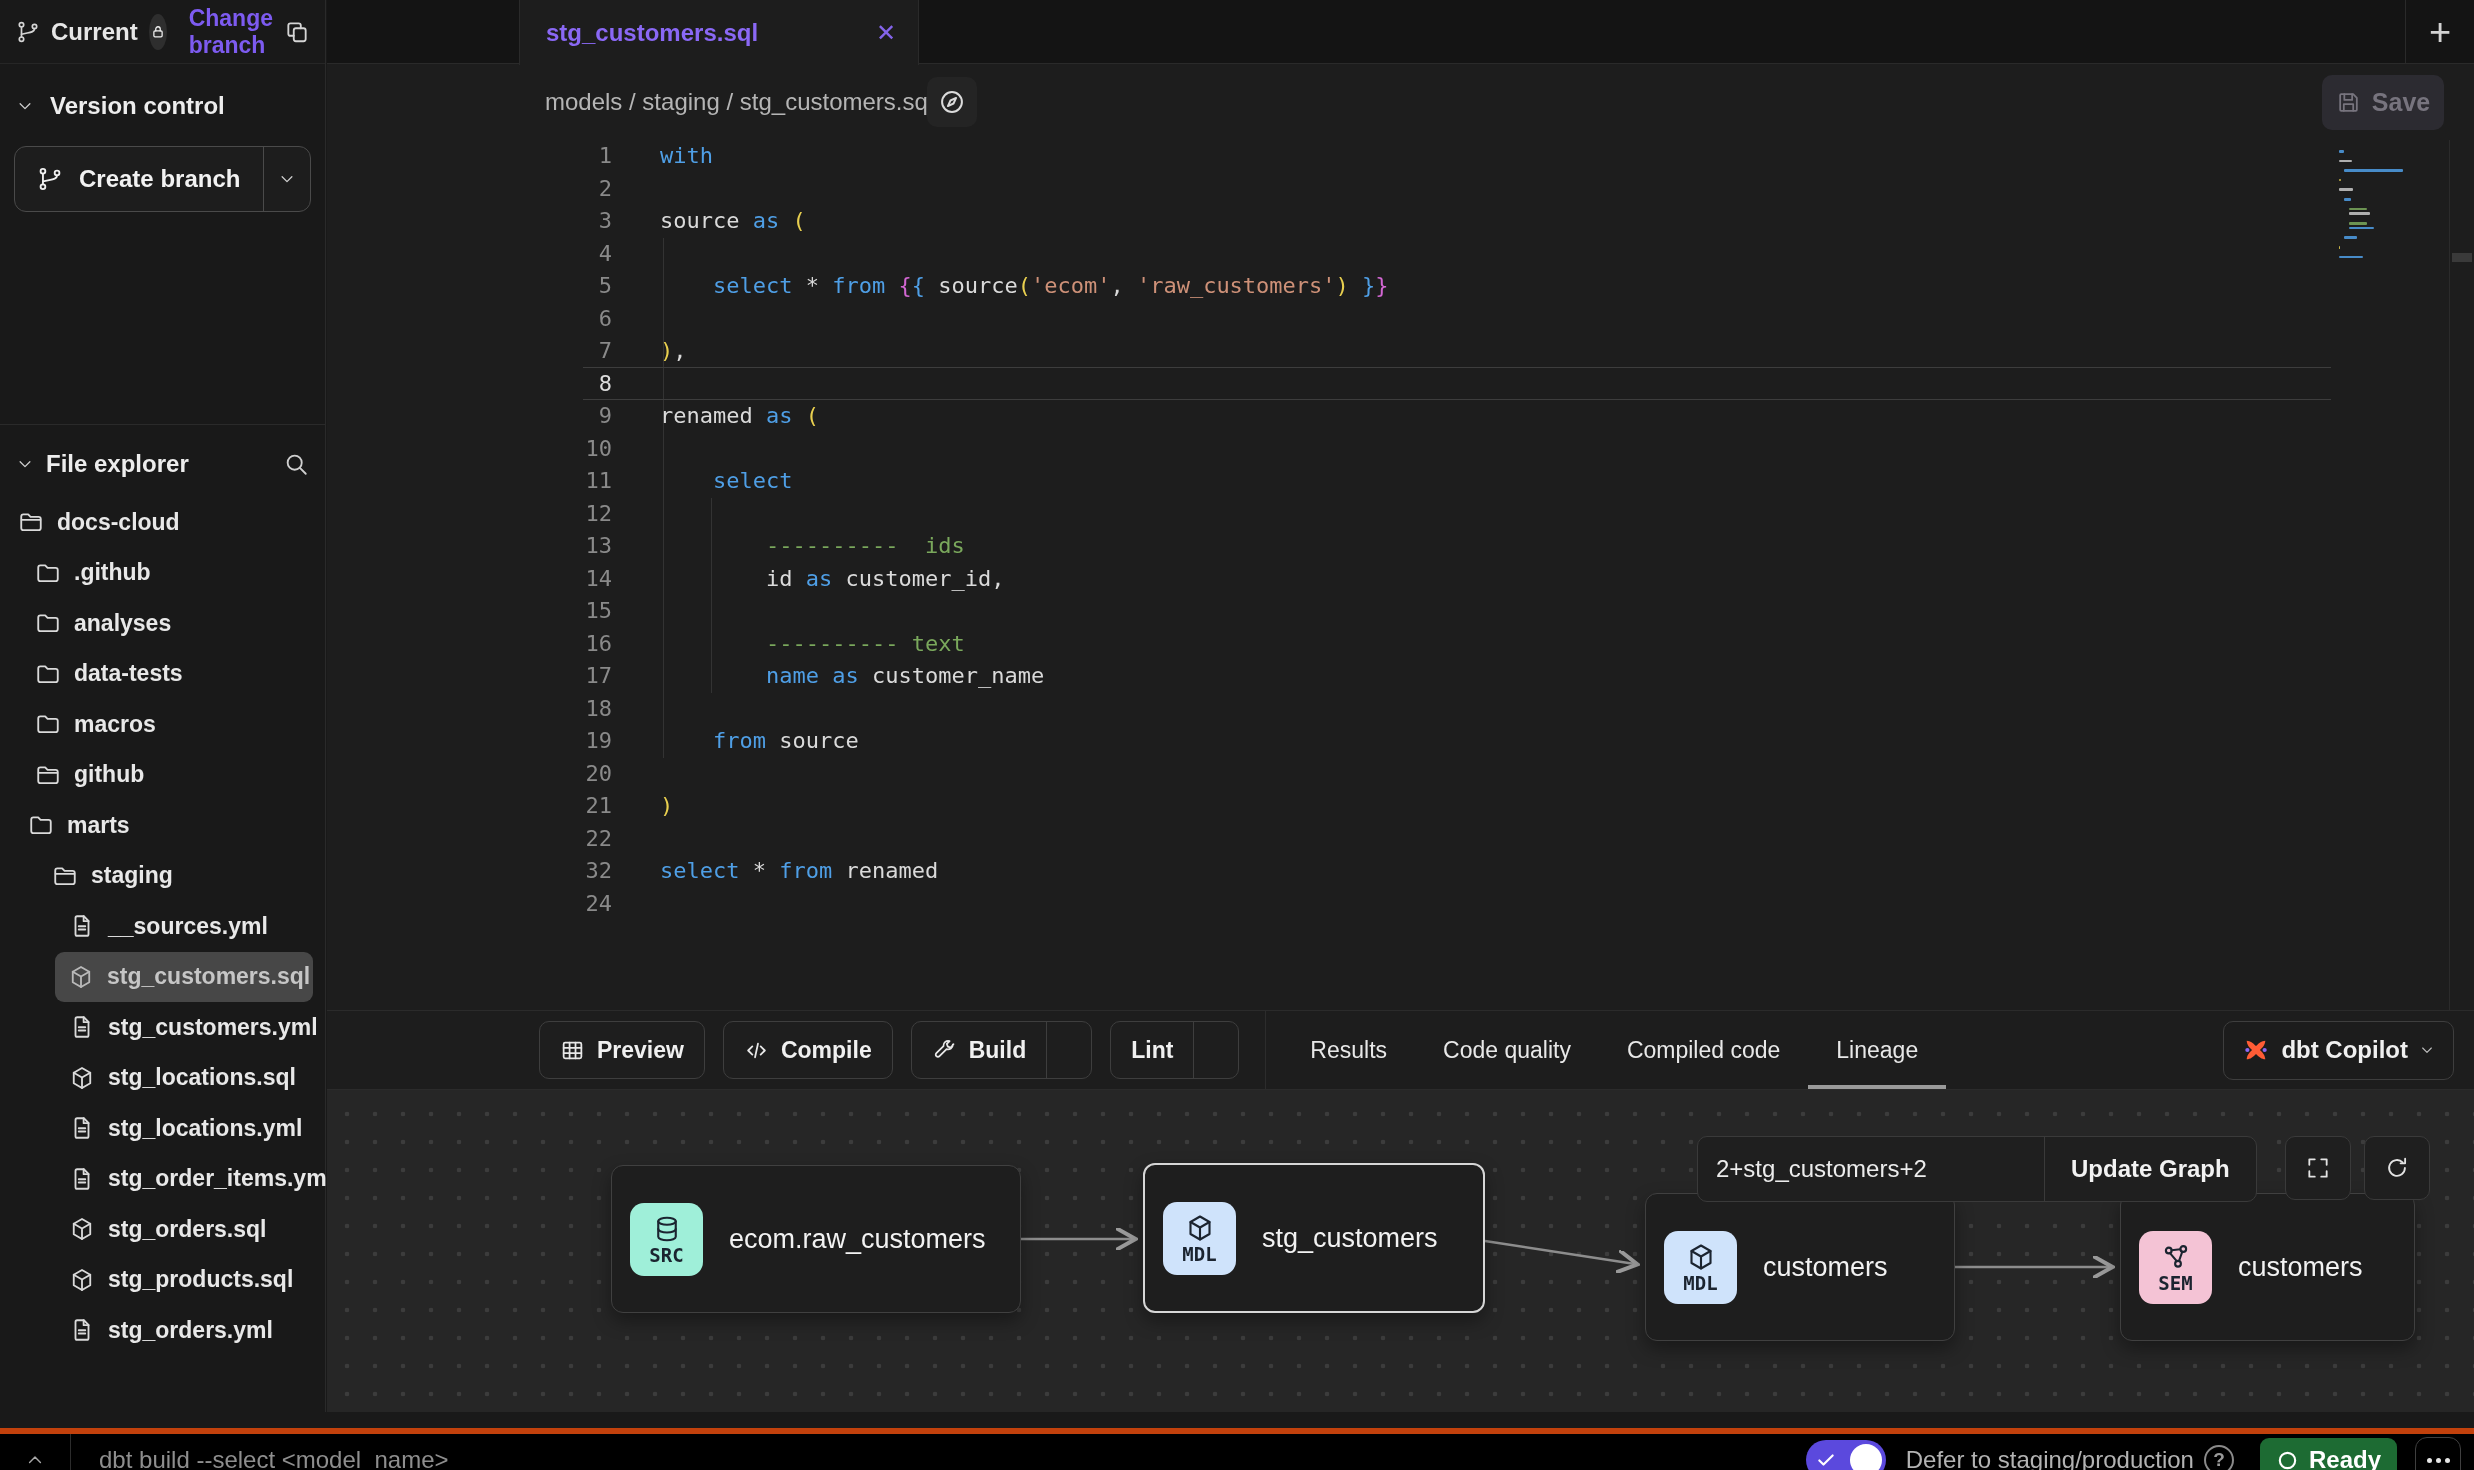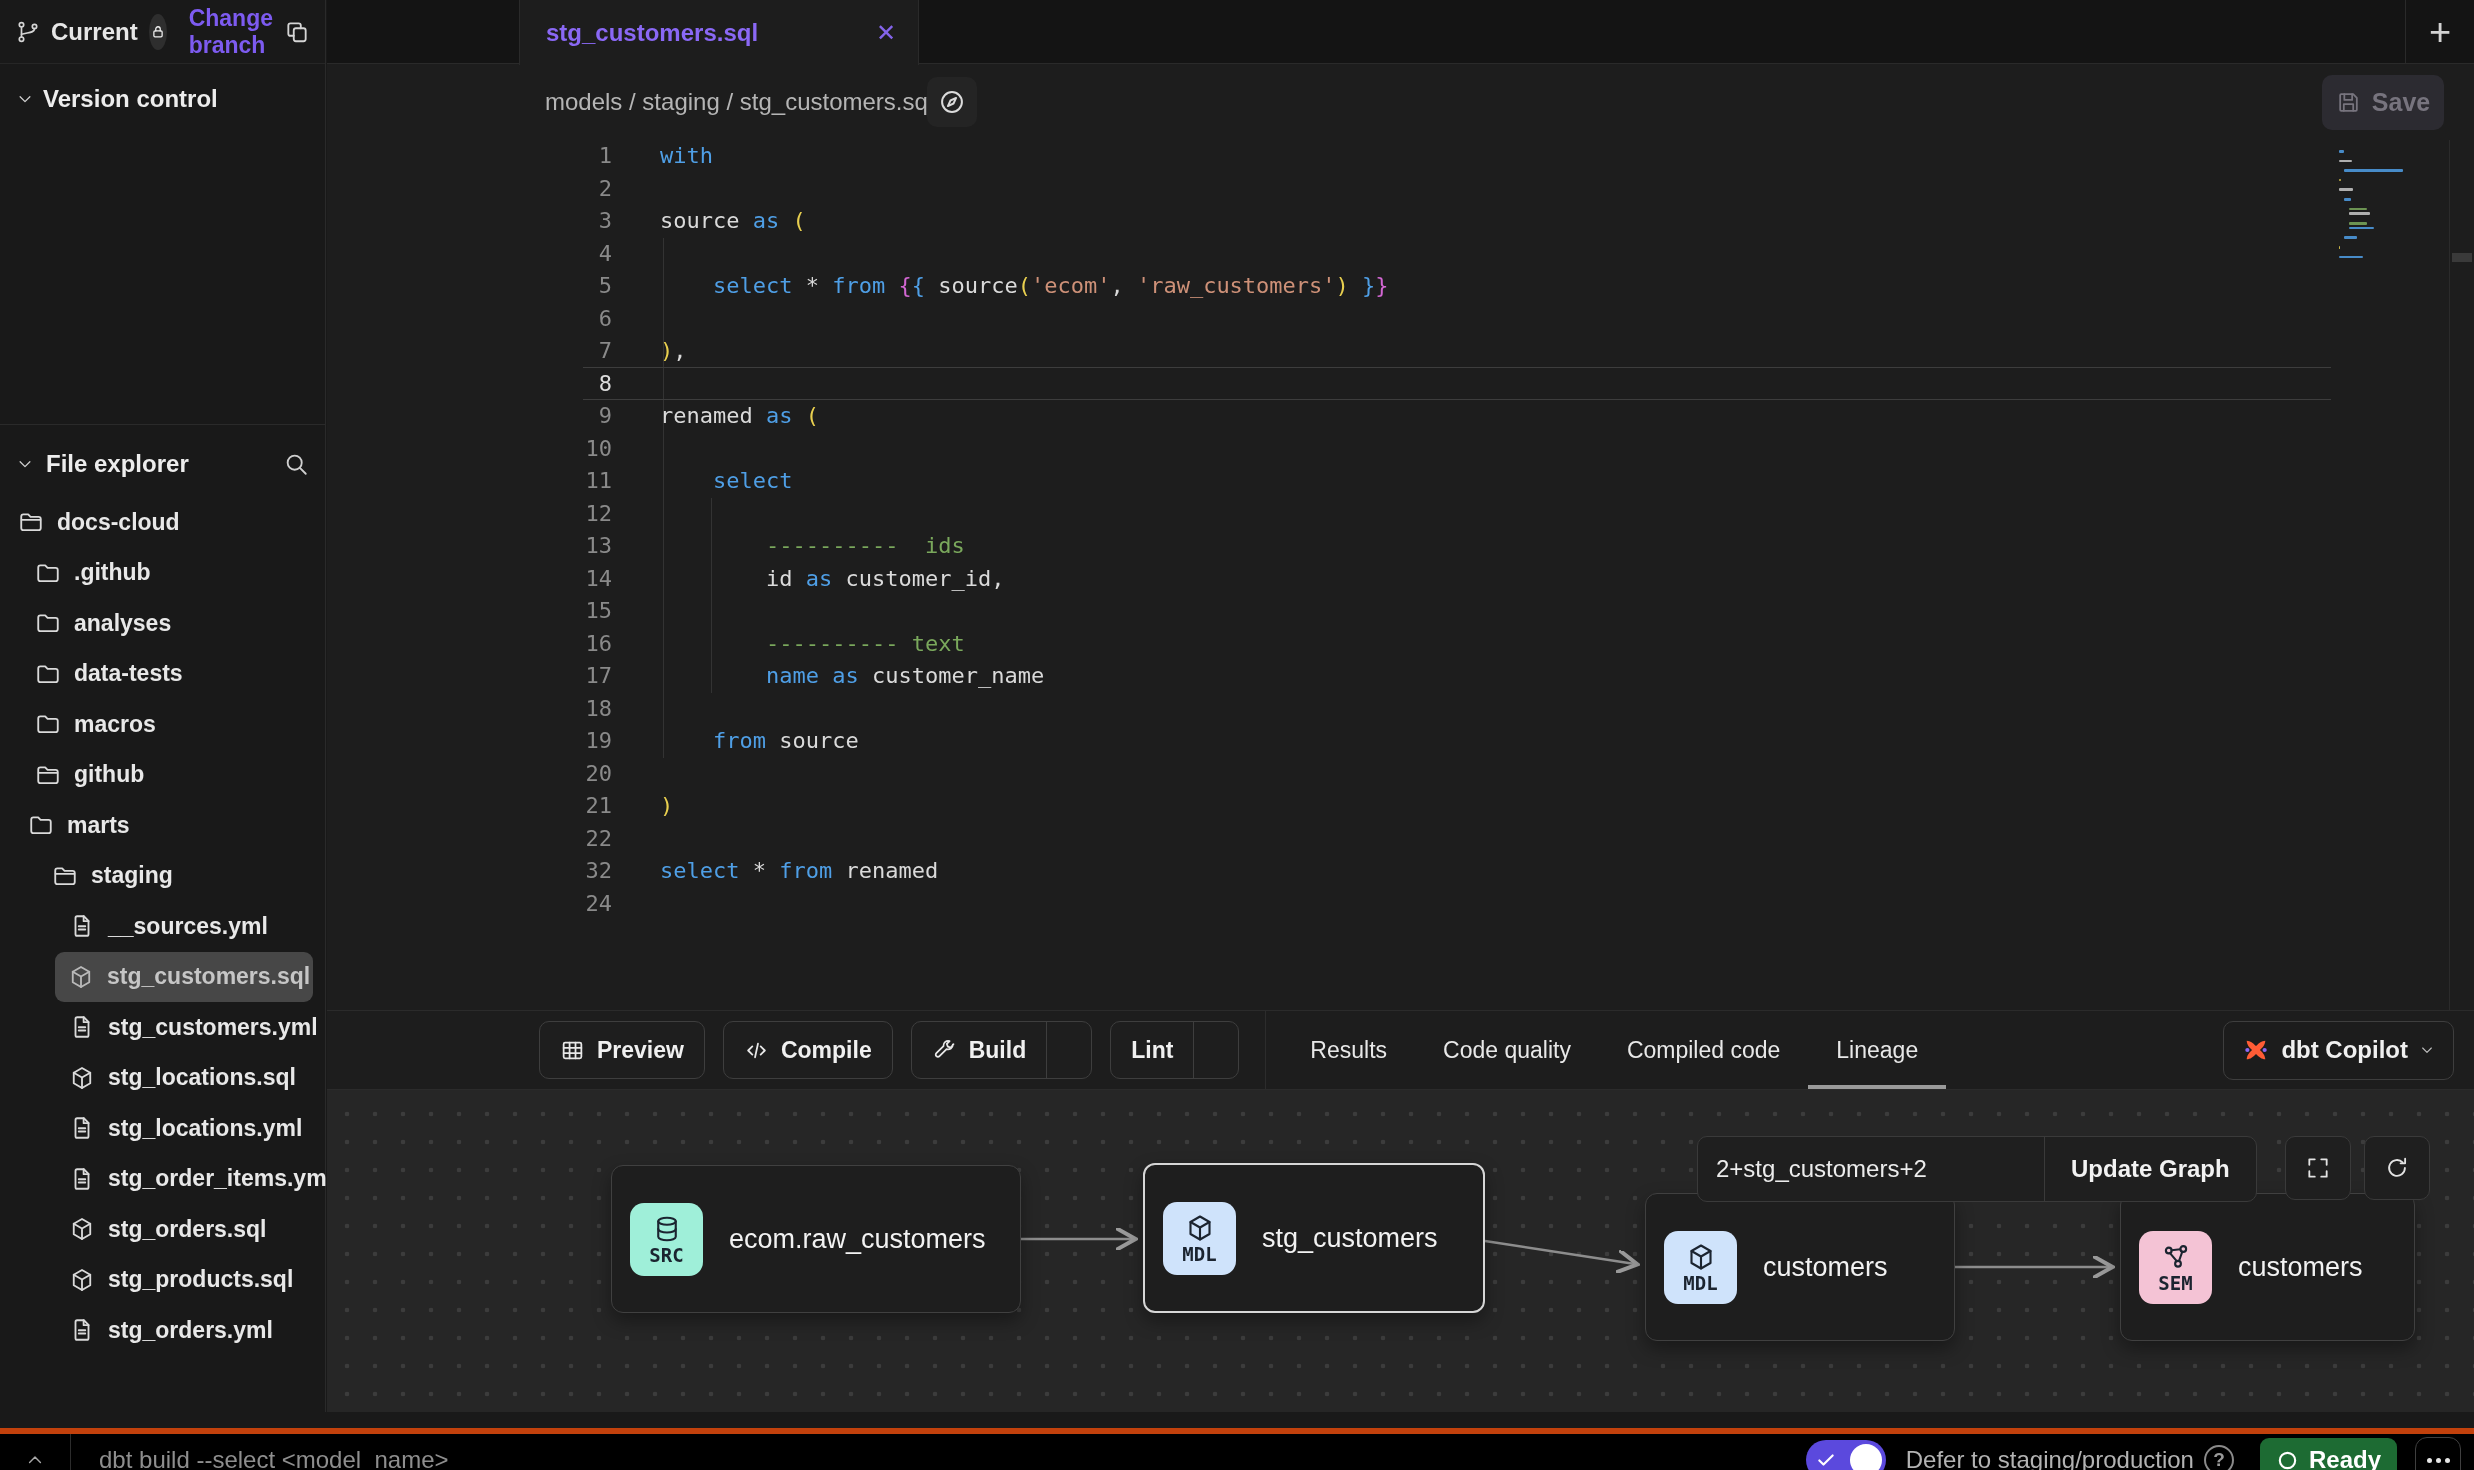--- a/index.html
+++ b/index.html
@@ -16,21 +16,21 @@
   .bh-branch-icon{width:24px;height:24px;color:#d5d5d5;}
   .bh-current{font-size:24px;font-weight:600;color:#e6e6e6;}
   .lock-chip{width:36px;height:36px;border-radius:50%;background:#2e2e2e;display:flex;
     align-items:center;justify-content:center;}
   .lock-chip .icon{width:18px;height:18px;color:#efefef;}
   .bh-spacer{flex:1;}
   .bh-change{font-size:23px;font-weight:700;color:#7d5bf0;cursor:pointer;}
   .bh-copy{width:26px;height:26px;color:#d5d5d5;}
 
   .vc-section{position:absolute;top:64px;left:0;right:0;height:360px;}
-  .sec-title-row{display:flex;align-items:center;gap:9px;padding:0 16px;height:40px;margin-top:15px;}
+  .sec-title-row{display:flex;align-items:center;gap:16px;padding:0 16px;height:40px;margin-top:22px;}
   .sec-chevron{width:18px;height:18px;color:#cfcfcf;}
   .sec-title{font-size:24px;font-weight:700;color:#ededed;}
   .create-branch{margin:20px 14px 0 14px;height:64px;border:1px solid #4a4a4a;border-radius:12px;
     background:#1d1d1d;display:flex;align-items:stretch;overflow:hidden;}
   .cb-main{flex:1;display:flex;align-items:center;gap:16px;padding:0 8px 0 22px;cursor:pointer;}
   .cb-icon{width:26px;height:26px;color:#f0f0f0;}
   .cb-label{font-size:24px;font-weight:700;color:#f2f2f2;}
   .cb-split{width:46px;border-left:1px solid #4a4a4a;display:flex;align-items:center;
     justify-content:center;cursor:pointer;}
   .cb-split .icon{width:18px;height:18px;color:#cfcfcf;}
@@ -203,20 +203,41 @@
 
     <div class="vc-section">
       <div class="sec-title-row">
         <span class="icon sec-chevron">
             <svg xmlns="http://www.w3.org/2000/svg" viewBox="0 0 24 24" fill="none" stroke="currentColor" stroke-width="1.7" stroke-linecap="round" stroke-linejoin="round">
               <path d="M5.5 9l6.5 6.5L18.5 9"></path>
             </svg>
           </span>
         <span class="sec-title">Version control</span>
       </div>
+      <div class="create-branch">
+        <div class="cb-main">
+          <span class="icon cb-icon">
+              <svg xmlns="http://www.w3.org/2000/svg" viewBox="0 0 24 24" fill="none" stroke="currentColor" stroke-width="1.7" stroke-linecap="round" stroke-linejoin="round">
+                <circle cx="5.5" cy="4.8" r="2.2"></circle>
+                <circle cx="5.5" cy="19.2" r="2.2"></circle>
+                <circle cx="18.5" cy="6.5" r="2.2"></circle>
+                <path d="M5.5 7v10"></path>
+                <path d="M18.5 8.7c0 4.2-6.5 3.6-13 5.6"></path>
+              </svg>
+            </span>
+          <span class="cb-label">Create branch</span>
+        </div>
+        <div class="cb-split">
+          <span class="icon">
+              <svg xmlns="http://www.w3.org/2000/svg" viewBox="0 0 24 24" fill="none" stroke="currentColor" stroke-width="1.7" stroke-linecap="round" stroke-linejoin="round">
+                <path d="M5.5 9l6.5 6.5L18.5 9"></path>
+              </svg>
+            </span>
+        </div>
+      </div>
     </div>
 
     <div class="fx-section">
       <div class="fx-header">
         <span class="icon sec-chevron">
             <svg xmlns="http://www.w3.org/2000/svg" viewBox="0 0 24 24" fill="none" stroke="currentColor" stroke-width="1.7" stroke-linecap="round" stroke-linejoin="round">
               <path d="M5.5 9l6.5 6.5L18.5 9"></path>
             </svg>
           </span>
         <span class="sec-title">File explorer</span>

